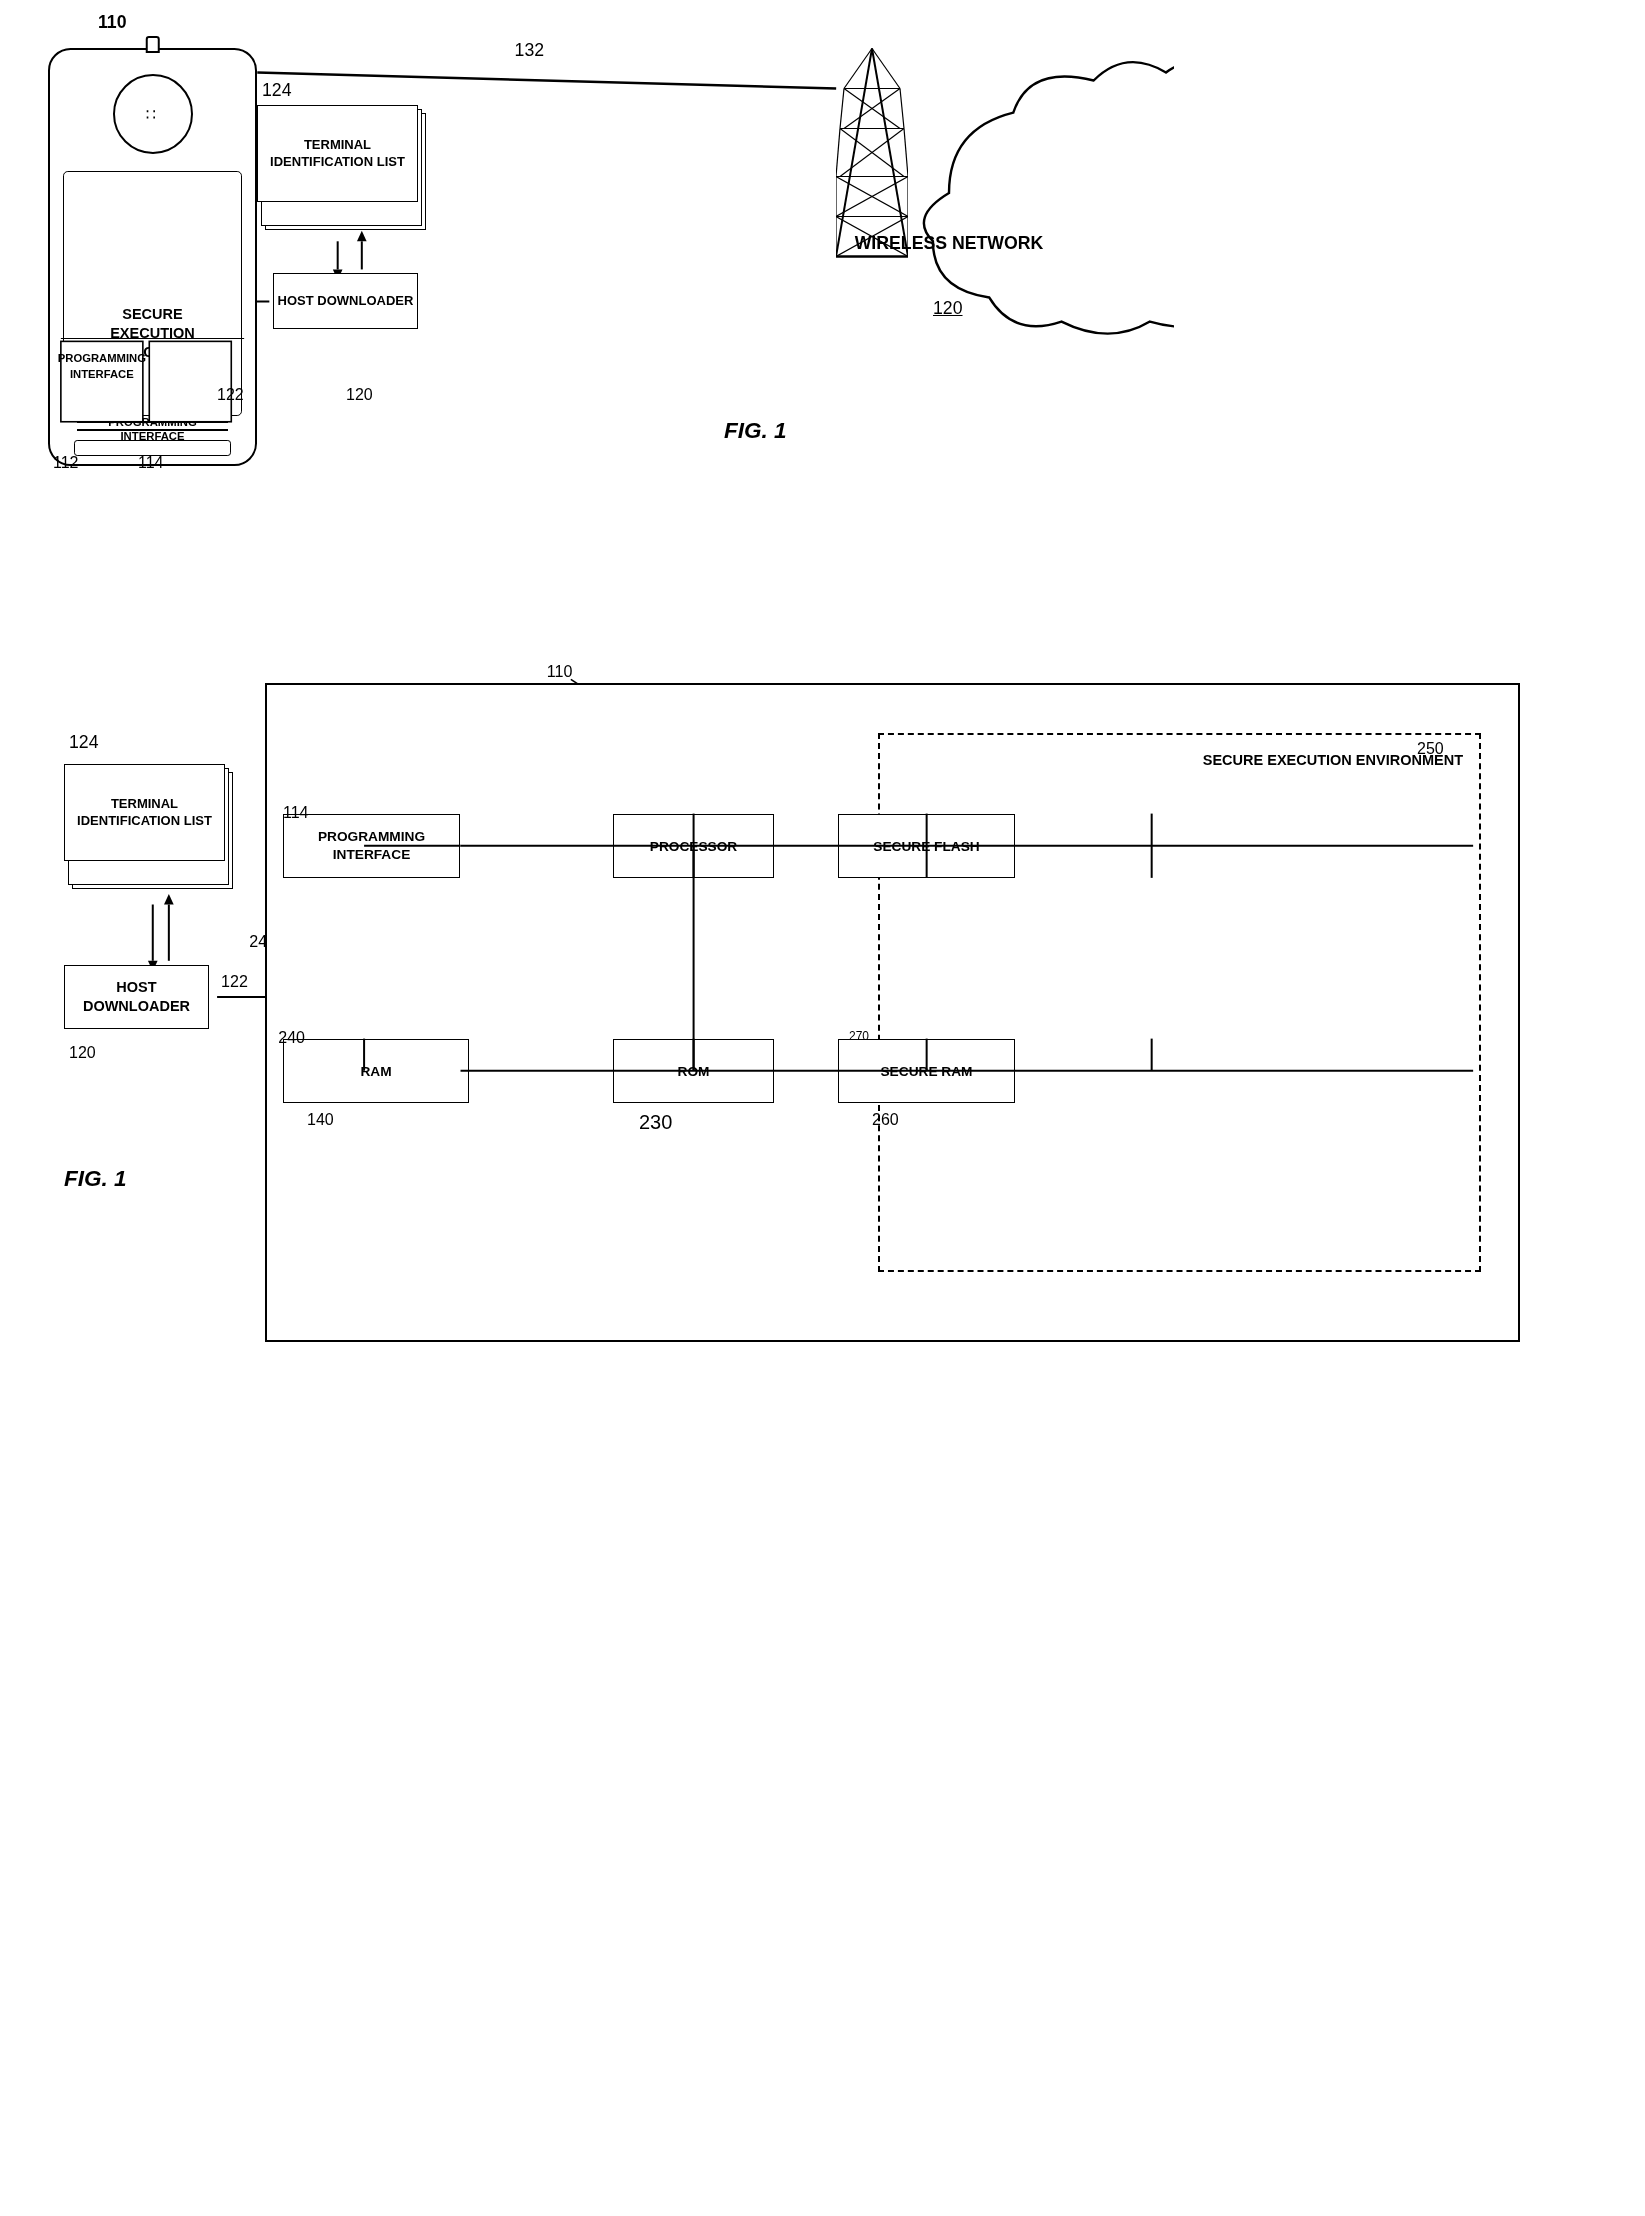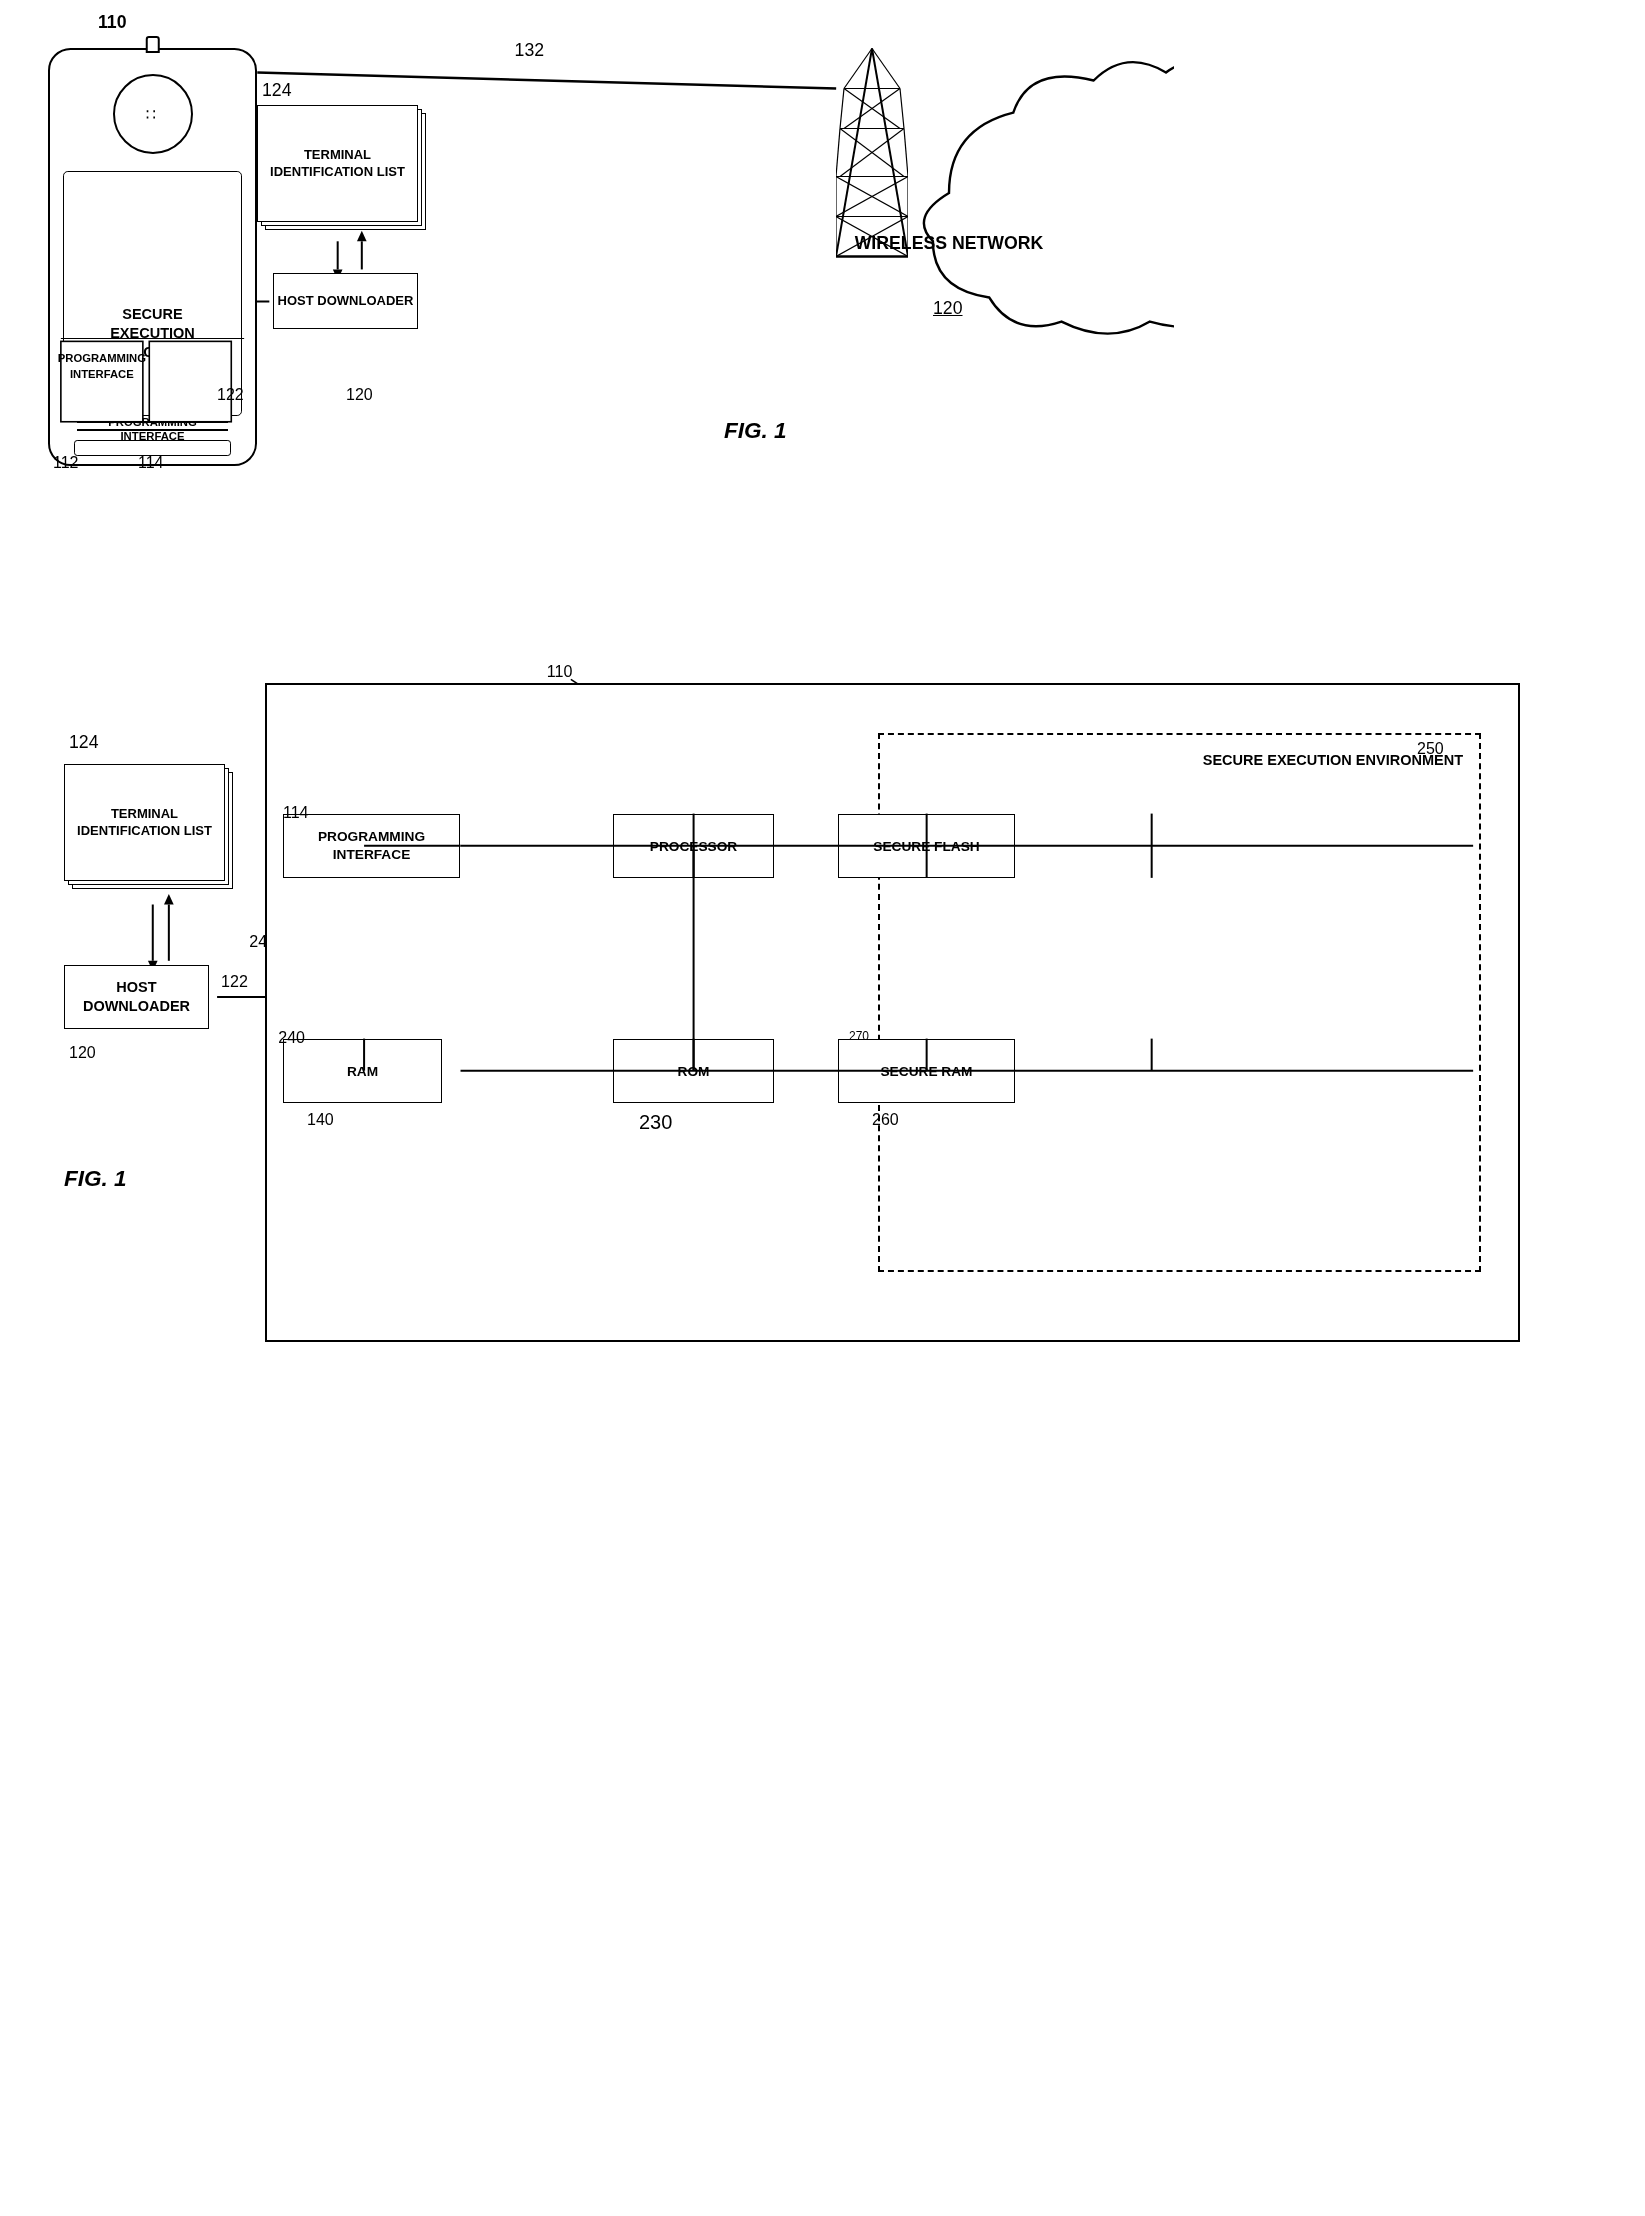--- a/index.html
+++ b/index.html
@@ -148,21 +148,21 @@
       width: 161px;
       height: 117px;
       border: 1.6px solid #000;
       background: #fff;
     }
     .til-paper-front {
       position: absolute;
       top: 0;
       left: 0;
       width: 161px;
-      height: 117px;
+      height: 97px;
       border: 1.6px solid #000;
       background: #fff;
       display: flex;
       align-items: center;
       justify-content: center;
       text-align: center;
       font-size: 13px;
       font-weight: bold;
       line-height: 1.3;
     }
@@ -384,21 +384,21 @@
       text-align: center;
       font-size: 13.7px;
       font-weight: bold;
     }
 
     
     .ram-box-fig2 {
       position: absolute;
       left: 16px;
       top: 354px;
-      width: 159px;
+      width: 186px;
       height: 64px;
       border: 1.6px solid #000;
       background: #fff;
       display: flex;
       align-items: center;
       justify-content: center;
       text-align: center;
       font-size: 13.7px;
       font-weight: bold;
     }

